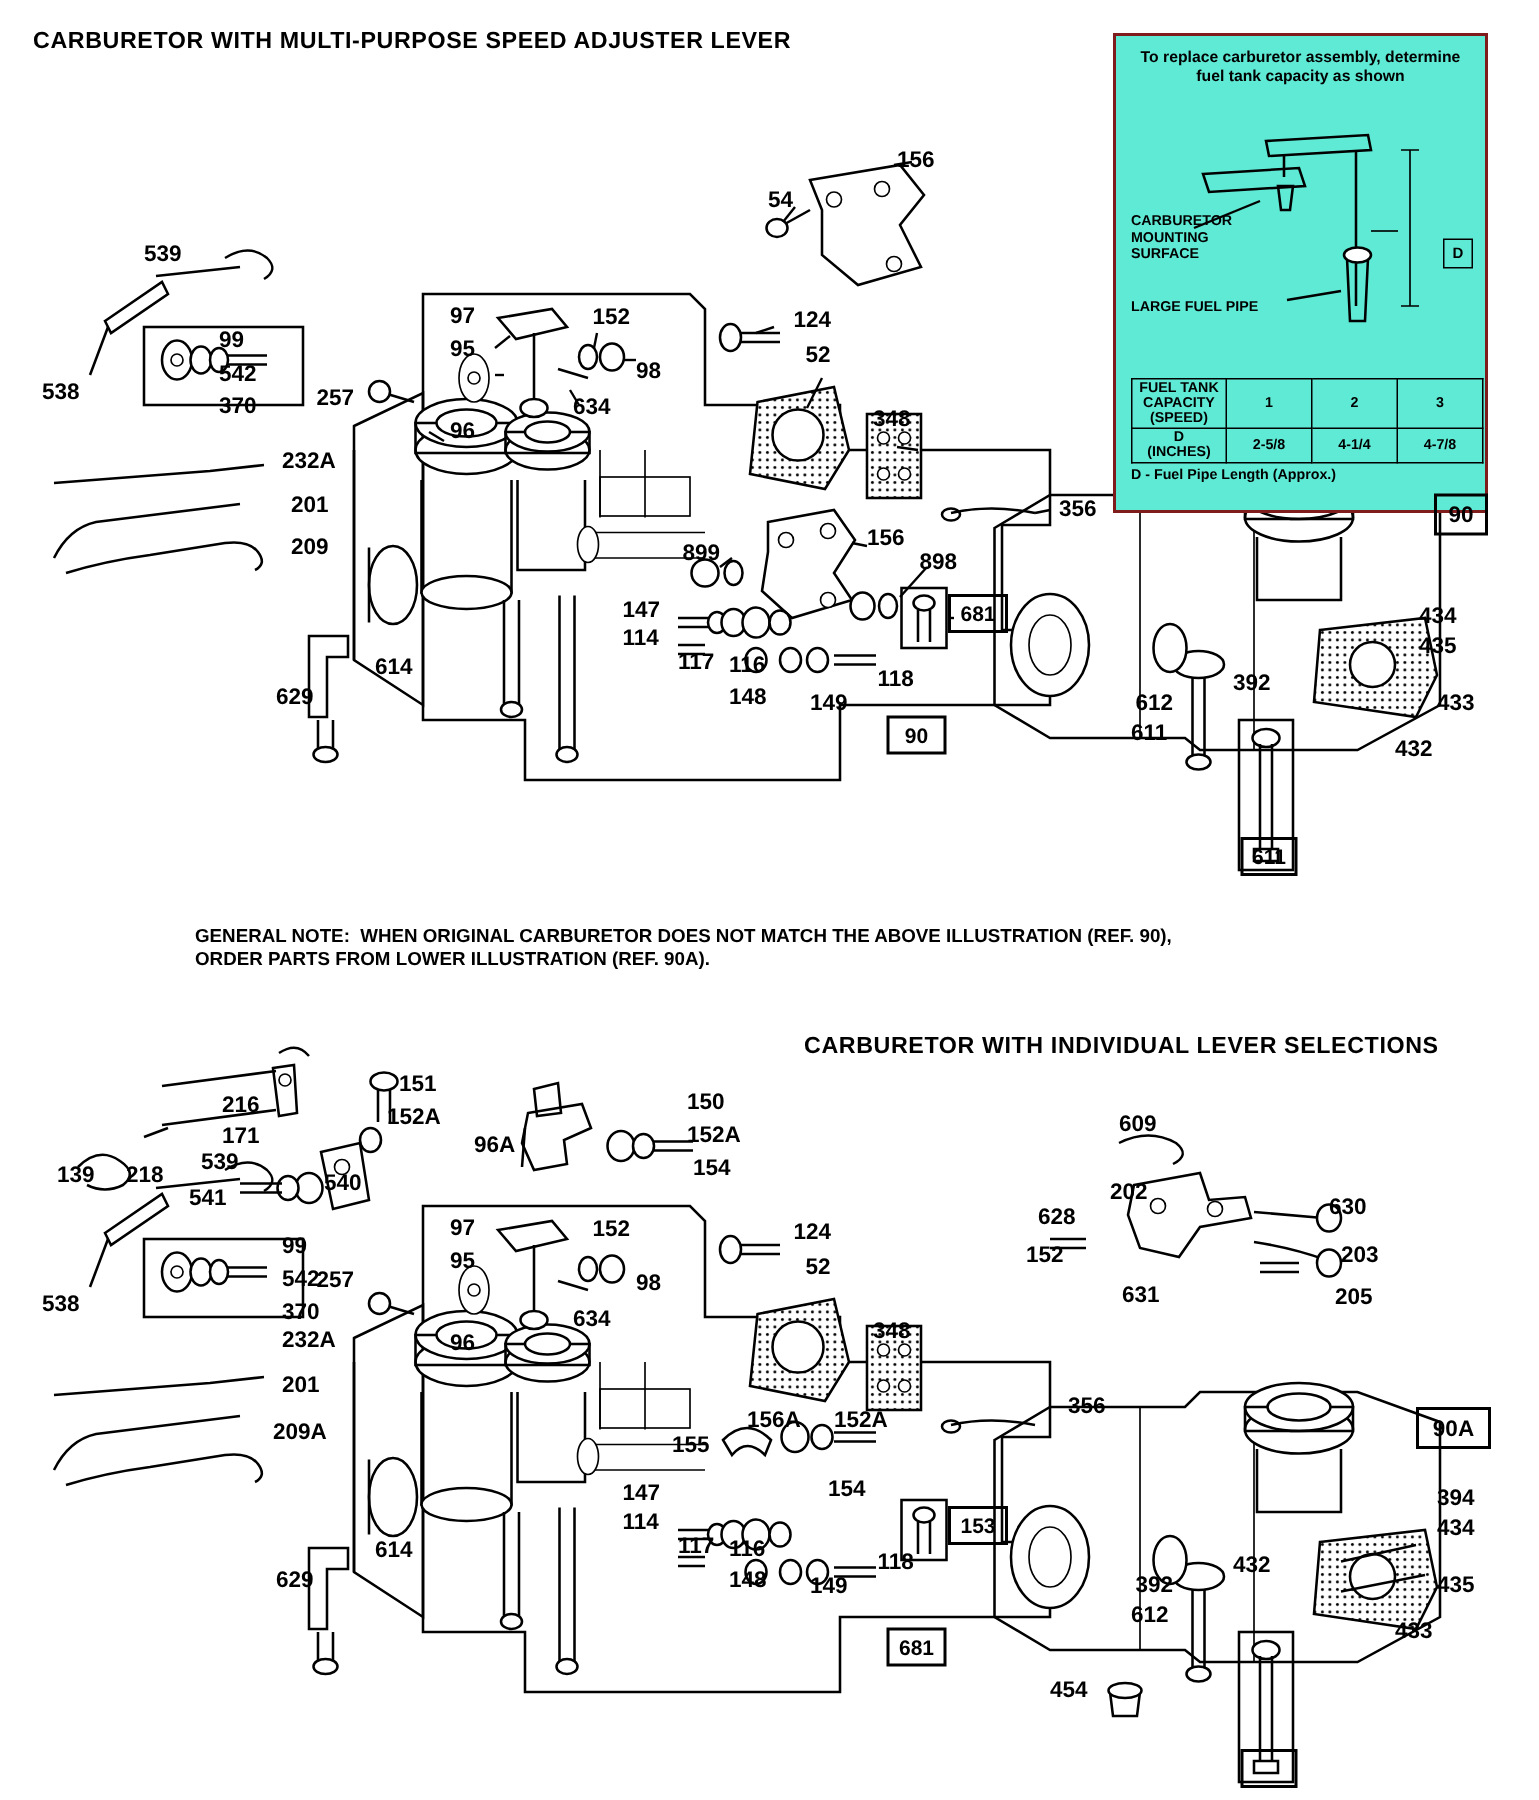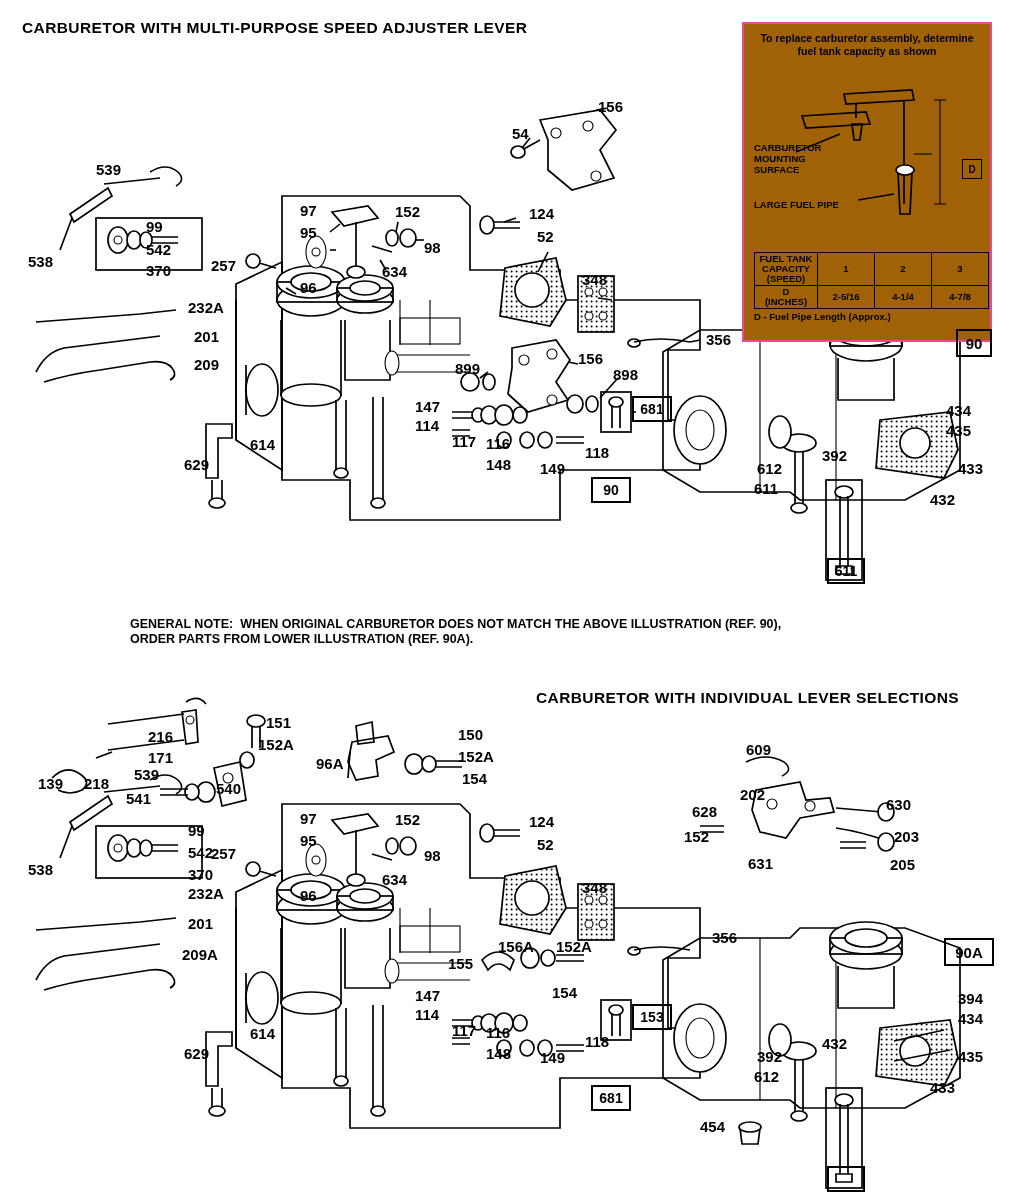--- a/index.html
+++ b/index.html
@@ -3,21 +3,21 @@
 <meta charset="utf-8">
 <style>
   html,body{margin:0;padding:0;background:#ffffff;}
   body{width:1026px;height:1200px;position:relative;font-family:"Liberation Sans",sans-serif;color:#000;}
   .page{position:absolute;left:0;top:0;width:1026px;height:1200px;overflow:hidden;}
   .ttl{position:absolute;font-weight:bold;letter-spacing:.4px;}
   .lbl{position:absolute;font-weight:bold;font-size:15px;line-height:15px;white-space:nowrap;}
   .lblsm{position:absolute;font-weight:bold;font-size:11px;line-height:12px;white-space:nowrap;}
   .note{position:absolute;font-weight:bold;font-size:12.5px;line-height:15px;white-space:pre;}
   .boxed{position:absolute;border:2px solid #000;font-weight:bold;font-size:15px;display:flex;align-items:center;justify-content:center;}
-  .inset{position:absolute;border:2px solid #ec4899;background:#a16207;}
+  .inset{position:absolute;border:2px solid #7f1d1d;background:#5eead4;}
   svg{position:absolute;left:0;top:0;}
   .lead{stroke:#000;stroke-width:1.6;fill:none;}
   .part{stroke:#000;stroke-width:1.7;fill:none;}
   .partf{stroke:#000;stroke-width:1.7;fill:#fff;}
   .thin{stroke:#000;stroke-width:1.1;fill:none;}
   .thinf{stroke:#000;stroke-width:1.1;fill:#fff;}
   .hatch{fill:url(#dots);stroke:#000;stroke-width:1.7;}
   table.ft{border-collapse:collapse;}
   table.ft td{border:1.4px solid #000;font-size:9.5px;font-weight:bold;text-align:center;padding:1px 2px;line-height:10px;}
 </style>
@@ -390,21 +390,21 @@
           <td style="white-space:pre;width:58px;">FUEL TANK
 CAPACITY
 (SPEED)</td>
           <td style="width:52px;">1</td>
           <td style="width:52px;">2</td>
           <td style="width:52px;">3</td>
         </tr>
         <tr>
           <td style="white-space:pre;">D
 (INCHES)</td>
-          <td>2-5/16</td>
+          <td>2-5/8</td>
           <td>4-1/4</td>
           <td>4-7/8</td>
         </tr>
       </tbody>
         </table>
     </div>
     <div class="lblsm" style="left:10px;top:287px;font-size:9.5px;">D - Fuel Pipe Length (Approx.)</div>
   </div>
 
   <div class="boxed" style="left:956px;top:329px;width:32px;height:24px;">90</div>

